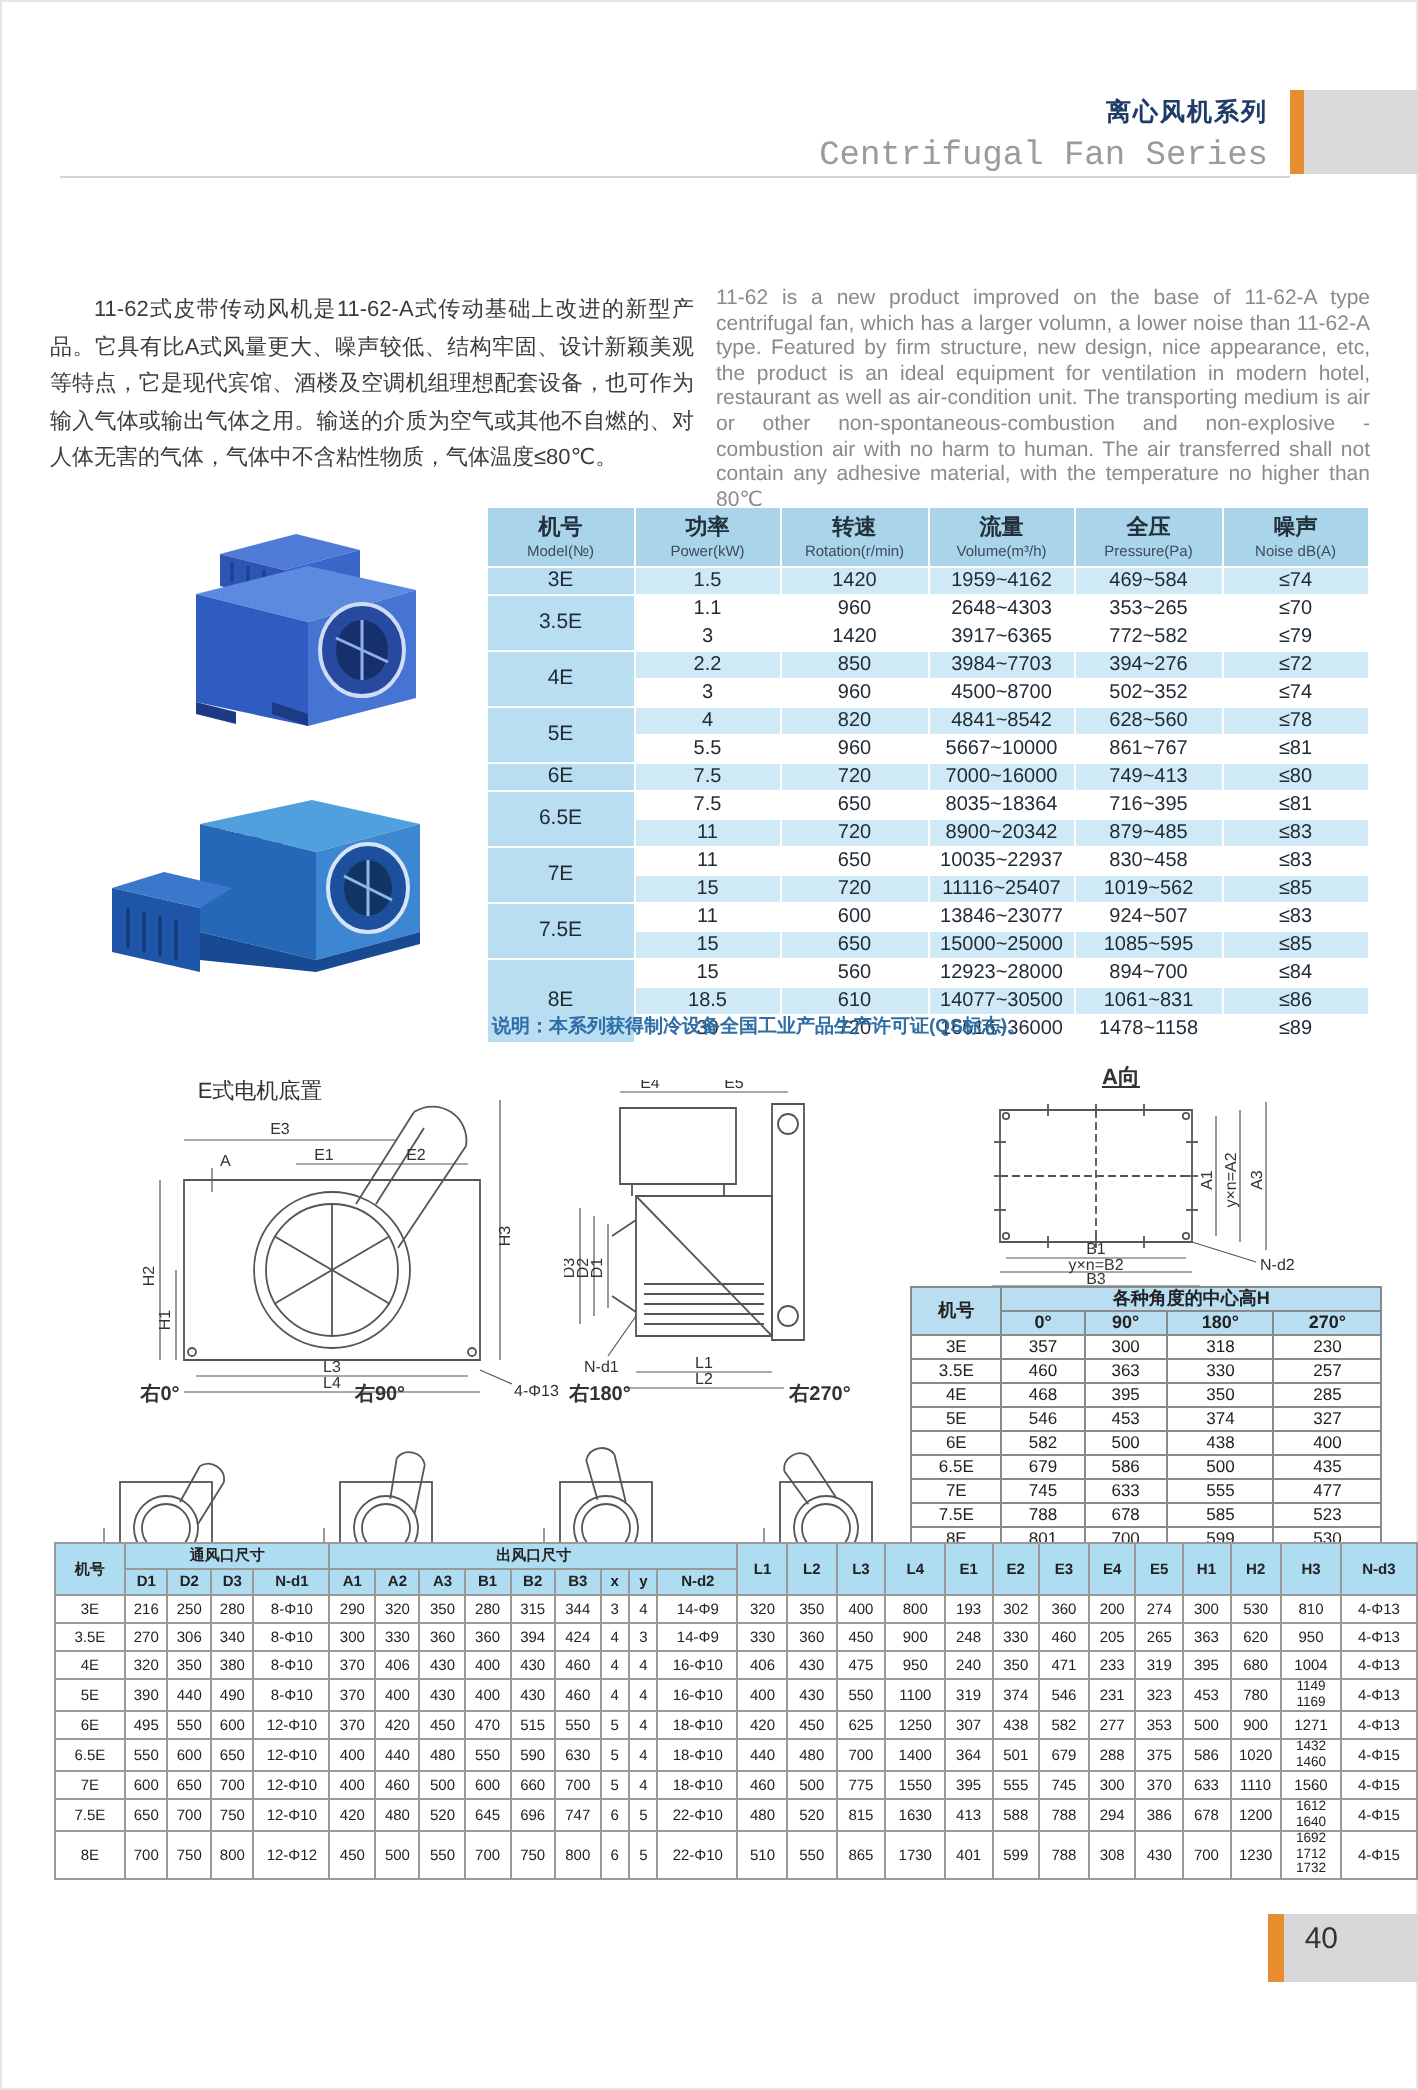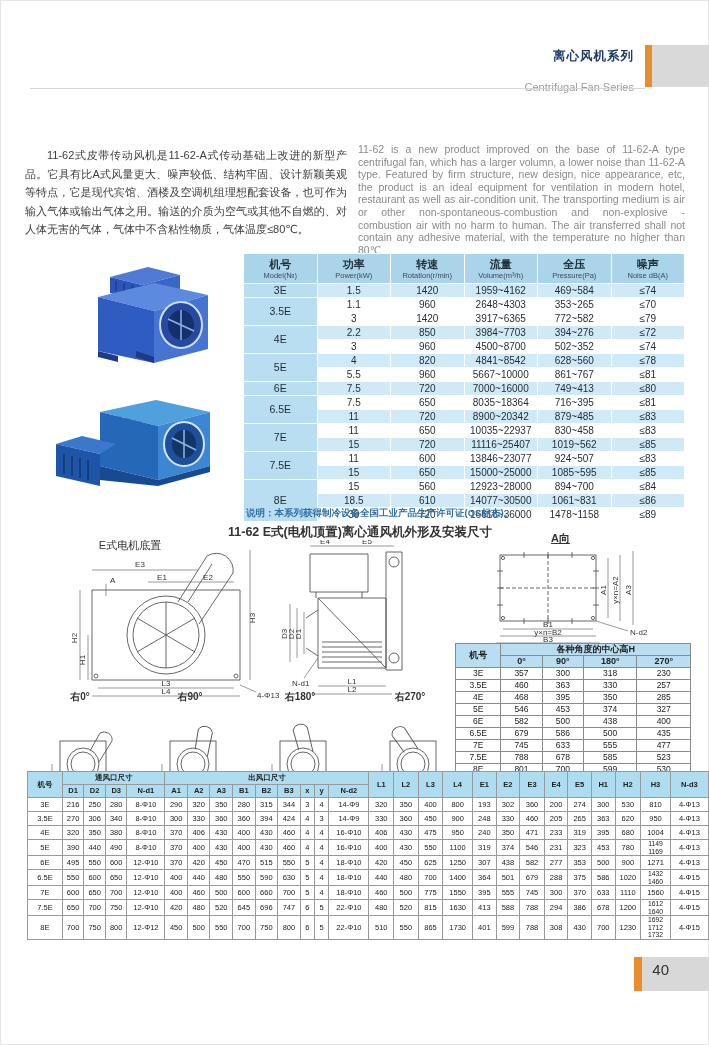--- a/index.html
+++ b/index.html
@@ -2,21 +2,21 @@
 <html><head>
 <meta charset="utf-8">
 <style>
   html,body{margin:0;padding:0;background:#f2f2f2;}
   .page{position:relative;width:709px;height:1045px;margin:0 auto;background:#ffffff;
         font-family:"Liberation Sans","DejaVu Sans",sans-serif;overflow:hidden;
         box-shadow:0 0 0 1px #e6e6e6 inset;}
   
   .hdr-text{position:absolute;top:48px;right:75px;text-align:right;}
   .hdr-cn{font-size:12.5px;font-weight:bold;color:#1e3c66;letter-spacing:1px;}
-  .hdr-en{font-size:11px;color:#9b9b9b;margin-top:16px;}
+  .hdr-en{font-size:17px;color:#9b9b9b;margin-top:4px;font-family:Liberation Mono, monospace;}
   .hdr-bar{position:absolute;top:45px;right:57px;width:7px;height:42px;background:#e78d2f;}
   .hdr-box{position:absolute;top:45px;right:0;width:57px;height:42px;background:#d9d9d9;}
   .hdr-line{position:absolute;top:88px;left:30px;width:615px;height:1px;background:#d5d5d5;}
   
   .title-row{position:absolute;top:101px;left:75px;display:flex;align-items:center;}
   .title-model{font-size:31px;font-weight:bold;color:#1b5e8e;letter-spacing:1px;}
   .title-div{width:3px;height:40px;background:#1b5e8e;margin:0 10px 0 12px;}
   .sub-cn{font-size:16px;font-weight:bold;color:#ef9020;line-height:18px;}
   .sub-en{font-size:13px;color:#f2a33c;line-height:15px;}
   
@@ -274,21 +274,20 @@
           <td>30</td>
           <td>720</td>
           <td>16616~36000</td>
           <td>1478~1158</td>
           <td>≤89</td>
         </tr>
       </tbody>
   </table>
   <div class="note">说明：本系列获得制冷设备全国工业产品生产许可证(QS标志)。</div>
 
-  <div class="drw-title">11-62 E式(电机顶置)离心通风机外形及安装尺寸</div>
   <div class="aview-title">A向</div>
 
   <svg class="lineart" style="left:28px;top:540px;" width="252" height="162" viewBox="0 0 252 162">
     <g stroke="#555" stroke-width="0.9" fill="none">
       <rect x="64" y="50" width="148" height="90"></rect>
       <circle cx="138" cy="95" r="39"></circle>
       <circle cx="138" cy="95" r="33"></circle>
       <line x1="138" y1="62" x2="138" y2="128"></line>
       <line x1="109" y1="78" x2="167" y2="112"></line>
       <line x1="167" y1="78" x2="109" y2="112"></line>

